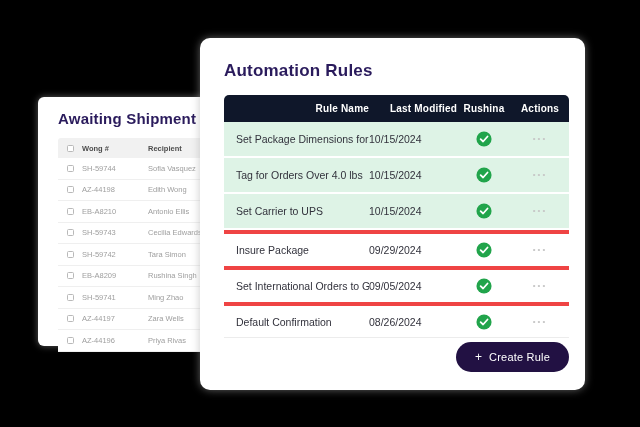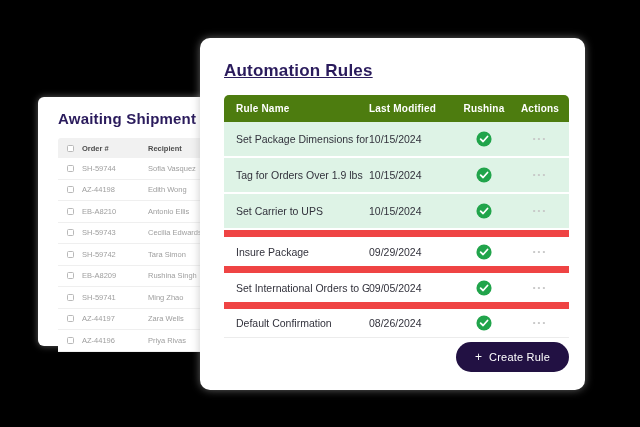--- a/index.html
+++ b/index.html
@@ -51,34 +51,34 @@
 
   
   .card-right {
     left: 200px; top: 38px; width: 385px; height: 352px;
     border-radius: 10px; z-index: 2;
     box-shadow: 0 0 9px rgba(165,165,165,.6);
     padding: 23px 16px 0 24px;
   }
   .card-right h1 {
     font-size: 17px; font-weight: 700; color: #2a1b5c;
-    margin-bottom: 14px; letter-spacing: .2px; text-decoration: underline;
+    margin-bottom: 14px; letter-spacing: .2px;
   }
   .rhead {
     display: flex; align-items: center; height: 27px;
-    background: #4d7c0f; color: #fff;
+    background: #0f172a; color: #fff;
     border-radius: 5px 5px 0 0;
-    font-size: 10px; font-weight: 600; letter-spacing: .2px;
+    font-size: 10px; font-weight: 600; letter-spacing: .2px; text-align: right;
   }
   .rrow {
     display: flex; align-items: center; height: 36px;
     font-size: 10.5px; color: #32323c;
   }
   .rrow.green { background: #def3e6; border-bottom: 2px solid #fff; }
-  .rrow.plain { border-top: 7px solid #ef4444; }
+  .rrow.plain { border-top: 4px solid #ef4444; }
   .rrow.plain.last { border-bottom: 1px solid #ececec; align-items: center; }
   .rc-name    { flex: 1; padding-left: 12px; white-space: nowrap; overflow: hidden; }
   .rc-mod     { width: 88px; flex: none; }
   .rc-active  { width: 54px; flex: none; display: flex; justify-content: center; }
   .rc-actions { width: 58px; flex: none; display: flex; justify-content: center; }
   .check { width: 16px; height: 16px; display: block; }
   .dots {
     border: none; background: transparent; color: #c6c6c6;
     font-size: 8px; letter-spacing: 2px; cursor: pointer; line-height: 1;
   }
@@ -96,21 +96,21 @@
 
 <div class="canvas">
 
   <section class="card card-left">
     <h2>Awaiting Shipment</h2>
 
     <div class="lhead">
       <span class="lc-check">
           <input type="checkbox" class="cb" style="">
         </span>
-      <span class="lc order">Order #</span>
+      <span class="lc order">Wong #</span>
       <span class="lc rec">Recipient</span>
       <span class="lc car">Carrier</span>
     </div>
 
     <div class="lrow">
       <span class="lc-check">
           <input type="checkbox" class="cb" style="">
         </span>
       <span class="lc order">SH-59744</span>
       <span class="lc rec">Sofia Vasquez</span>
@@ -264,21 +264,21 @@
             <circle cx="9" cy="9" r="8.5" fill="#21a44b"></circle>
             <path d="M5.2 9.2 L8 11.8 L13 6.2" fill="none" stroke="#fff" stroke-width="2" stroke-linecap="round" stroke-linejoin="round"></path>
           </svg>
       </span>
       <span class="rc-actions">
           <button class="dots">•••</button>
         </span>
     </div>
 
     <div class="rrow green">
-      <span class="rc-name">Tag for Orders Over 1.9 lbs</span>
+      <span class="rc-name">Tag for Orders Over 4.0 lbs</span>
       <span class="rc-mod">10/15/2024</span>
       <span class="rc-active">
         <svg class="check" viewBox="0 0 18 18">
             <circle cx="9" cy="9" r="8.5" fill="#21a44b"></circle>
             <path d="M5.2 9.2 L8 11.8 L13 6.2" fill="none" stroke="#fff" stroke-width="2" stroke-linecap="round" stroke-linejoin="round"></path>
           </svg>
       </span>
       <span class="rc-actions">
           <button class="dots">•••</button>
         </span>

